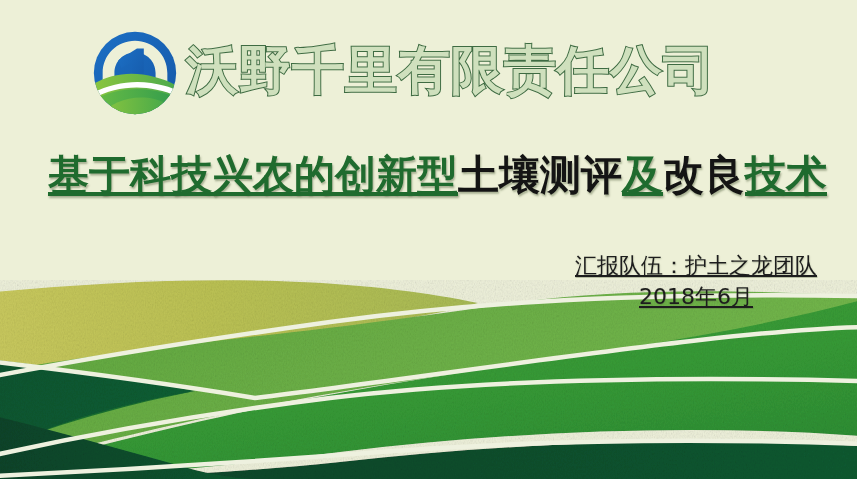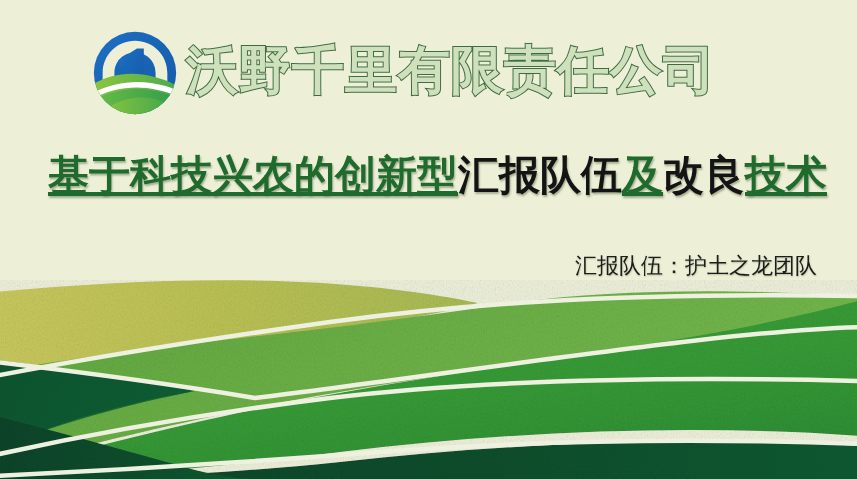--- a/index.html
+++ b/index.html
@@ -78,20 +78,21 @@
     position: absolute;
     right: 40px;
     top: 250px;
     text-align: center;
     color: #1d1d1d;
     font-size: 22px;
     line-height: 1.42;
     font-weight: 500;
     white-space: nowrap;
     text-shadow: 0.5px 1px 1.5px rgba(80,95,60,0.35);
+    text-decoration: underline;
   }
   #subtitle-block .sub-line { display: block; }
 </style>
 </head>
 <body>
 
 <div id="slide">
 
   <svg id="landscape" viewBox="0 0 857 479" preserveAspectRatio="none">
     <defs>
@@ -219,20 +220,21 @@
       <path fill="url(#lgHill2)" d="M 3,80 C 26,66 54,63 78,70 C 88,73 94,76 98,79
                L 98,95 L 3,95 Z"></path>
       <path fill="url(#lgHill3)" d="M 14,95 C 22,82 40,74 60,75 C 74,76 84,81 90,88
                C 80,93 66,96 50,96 C 36,96 23,96 14,95 Z"></path>
     </g>
   </svg>
 
   <div id="company-name">沃野千里有限责任公司</div>
 
   <div id="main-title">
-    <span class="seg-green">基于科技兴农的创新型</span><span class="seg-dark">汇报队伍</span><span class="seg-green">及</span><span class="seg-dark">改良</span><span class="seg-green">技术</span>
+    <span class="seg-green">基于科技兴农的创新型</span><span class="seg-dark">土壤测评</span><span class="seg-green">及</span><span class="seg-dark">改良</span><span class="seg-green">技术</span>
   </div>
 
   <div id="subtitle-block">
     <span class="sub-line">汇报队伍：护土之龙团队</span>
+    <span class="sub-line">2018年6月</span>
   </div>
 
 </div>
 
 </body></html>

